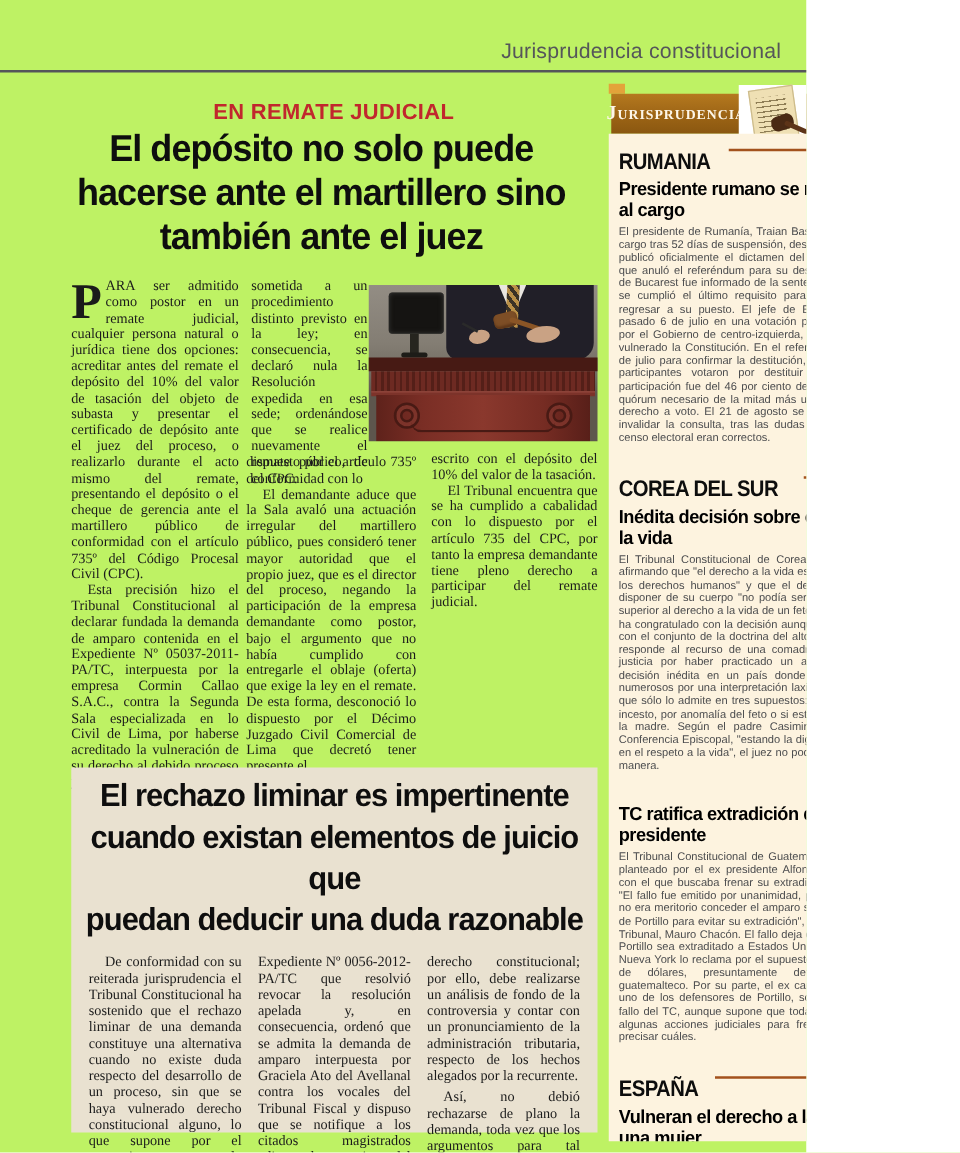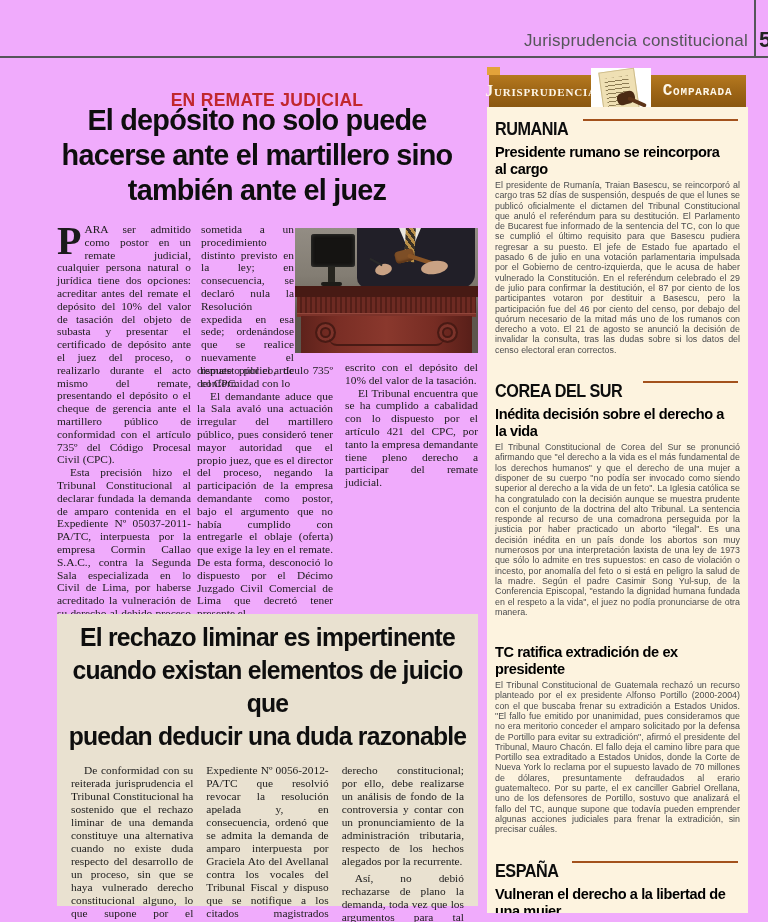--- a/index.html
+++ b/index.html
@@ -1,28 +1,28 @@
 <!DOCTYPE html>
 <html lang="es"><head>
 <meta charset="utf-8">
 <style>
   html,body{margin:0;padding:0;background:#ffffff;}
-  #page{position:relative;width:768px;height:922px;background:#f0abfc;overflow:hidden;
+  #page{position:relative;width:645px;height:922px;background:#bef264;overflow:hidden;
         font-family:"Liberation Serif",serif;color:#1b1b1b;}
 
   
   .top-rule{position:absolute;left:0;top:56px;width:768px;height:2px;background:#55565a;}
   .header-label{position:absolute;right:20px;top:31px;font-family:"Liberation Sans",sans-serif;
         font-size:17px;color:#55565a;letter-spacing:0.2px;}
   .v-divider{position:absolute;left:754px;top:0;width:2px;height:56px;background:#55565a;}
   .page-number{position:absolute;left:759px;top:27px;font-family:"Liberation Sans",sans-serif;
         font-size:22px;font-weight:700;color:#222;}
 
   
-  .kicker{position:absolute;left:57px;top:90px;width:420px;text-align:center;
+  .kicker{position:absolute;left:57px;top:79px;width:420px;text-align:center;
         font-family:"Liberation Sans",sans-serif;font-size:17.5px;font-weight:800;
         letter-spacing:0.3px;color:#c1272d;}
   .headline{position:absolute;left:27px;top:102px;width:460px;text-align:center;
         font-family:"Liberation Sans",sans-serif;font-size:30px;line-height:35px;
         font-weight:800;letter-spacing:-0.8px;color:#0e0e0e;transform:scaleX(0.96);}
   .headline span{display:block;}
 
   .article-text{position:absolute;font-size:11.4px;line-height:12.8px;text-align:justify;color:#1b1b1b;}
   .article-text p{margin:0;}
   .article-text p.indent{text-indent:13px;}
@@ -140,21 +140,21 @@
   <div class="article-text col2a">
     <p>sometida a un procedimiento distinto previsto en la ley; en consecuencia, se declaró nula la Resolución expedida en esa sede; ordenándose que se realice nuevamente el remate público, de conformidad con lo</p>
   </div>
   <div class="article-text col2b">
     <p>dispuesto por el artículo 735º del CPC.</p>
     <p class="indent">El demandante aduce que la Sala avaló una actuación irregular del martillero público, pues consideró tener mayor autoridad que el propio juez, que es el director del proceso, negando la participación de la empresa demandante como postor, bajo el argumento que no había cumplido con entregarle el oblaje (oferta) que exige la ley en el remate. De esta forma, desconoció lo dispuesto por el Décimo Juzgado Civil Comercial de Lima que decretó tener presente el</p>
   </div>
 
   <div class="article-text col3">
     <p>escrito con el depósito del 10% del valor de la tasación.</p>
-    <p class="indent">El Tribunal encuentra que se ha cumplido a cabalidad con lo dispuesto por el artículo 421 del CPC, por tanto la empresa demandante tiene pleno derecho a participar del remate judicial.</p>
+    <p class="indent">El Tribunal encuentra que se ha cumplido a cabalidad con lo dispuesto por el artículo 735 del CPC, por tanto la empresa demandante tiene pleno derecho a participar del remate judicial.</p>
   </div>
 
   <div class="photo">
     <div class="ph-monitor"></div>
     <div class="ph-monitor-stand"></div>
     <div class="ph-monitor-base"></div>
     <div class="ph-suit"></div>
     <div class="ph-shirt"></div>
     <div class="ph-tie"></div>
     <div class="ph-hand-left"></div>

